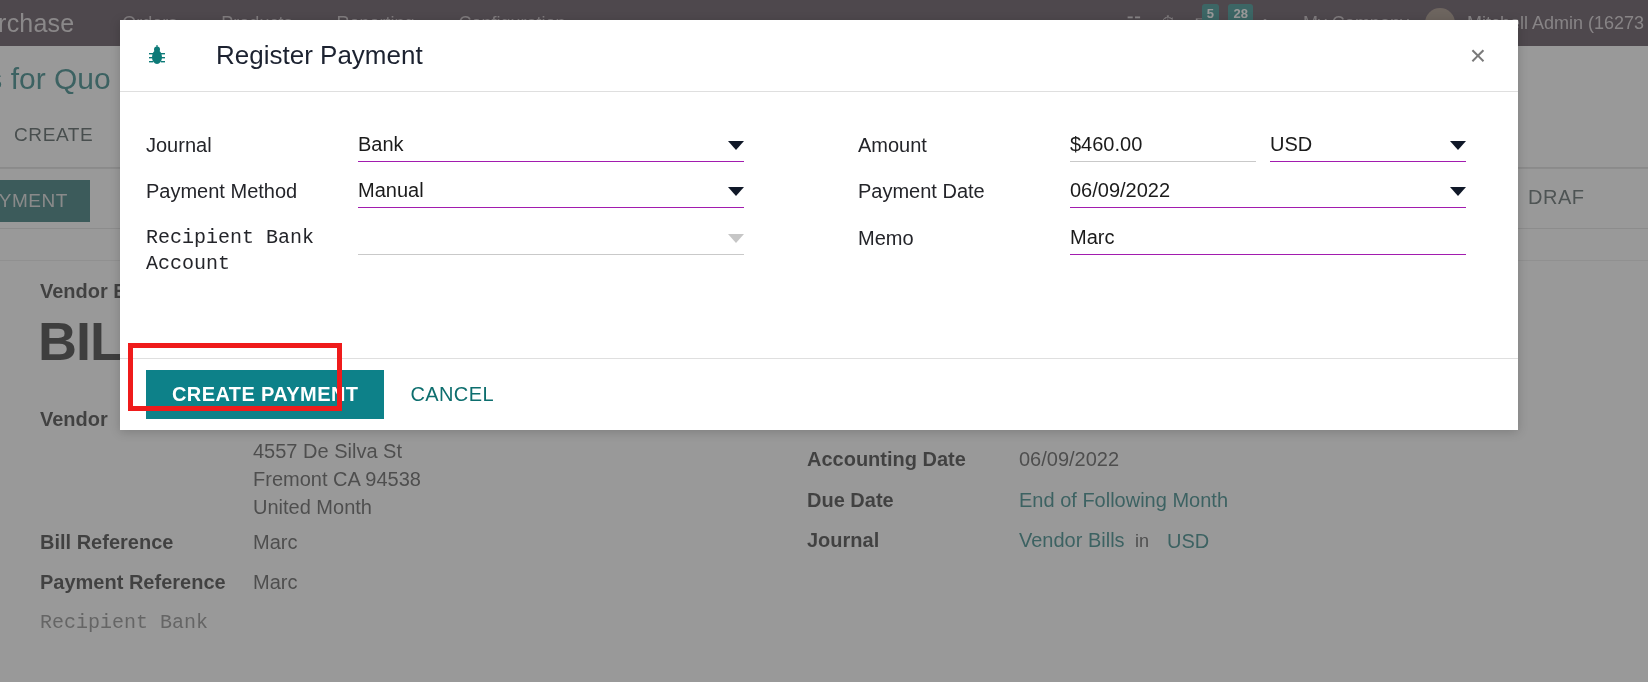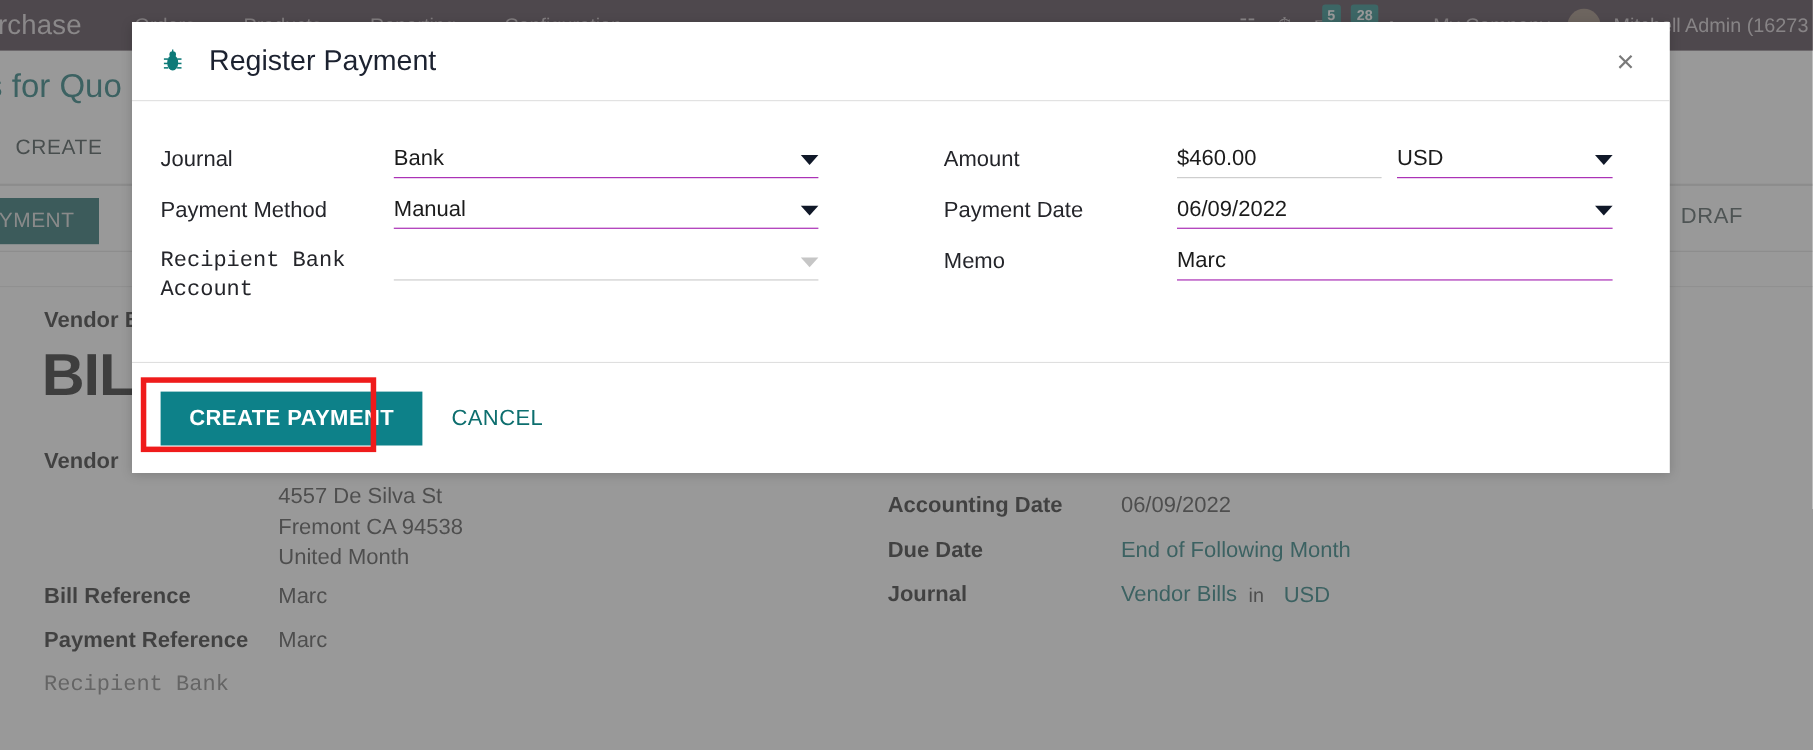--- a/index.html
+++ b/index.html
@@ -93,21 +93,21 @@
     box-shadow: 0 2px 10px rgba(0,0,0,.18);
     display: flex; flex-direction: column;
   }
   .modal-header {
     height: 72px; flex: 0 0 72px;
     display: flex; align-items: center;
     padding: 0 26px 0 26px;
     border-bottom: 1px solid #dfdfdf;
   }
   .bug-icon { width: 22px; height: 26px; margin-right: 22px; display:flex; align-items:center; justify-content:center; }
-  .modal-title { font-size: 26px; color: #1c2230; font-weight: normal; }
+  .modal-title { font-size: 26px; color: #1c2230; font-weight: normal; margin-left: 26px; }
   .modal-close {
     margin-left: auto; font-size: 28px; color: #7a7a7a;
     line-height: 1; cursor: pointer; padding: 4px 6px; font-weight: 300;
   }
 
   .modal-body { flex: 1 1 auto; padding: 26px 0 0 0; position: relative; }
 
   .form-grid {
     display: grid;
     grid-template-columns: 212px 400px 100px 212px 200px 210px;
@@ -135,21 +135,21 @@
     margin-left: auto;
     width: 0; height: 0;
     border-left: 8px solid transparent;
     border-right: 8px solid transparent;
     border-top: 9px solid #101828;
     margin-bottom: 6px;
   }
   .caret.disabled { border-top-color: #c6c6c6; }
 
   .modal-footer {
-    flex: 0 0 auto; height: 101px;
+    flex: 0 0 auto; height: 72px;
     border-top: 1px solid #dfdfdf;
     display: flex; align-items: center;
     padding-left: 26px;
   }
   .btn-primary {
     background: #0d8189; color: #ffffff;
     font-size: 20px; letter-spacing: .4px; font-weight: bold;
     padding: 13px 26px; border: none; cursor: pointer;
   }
   .btn-link {

